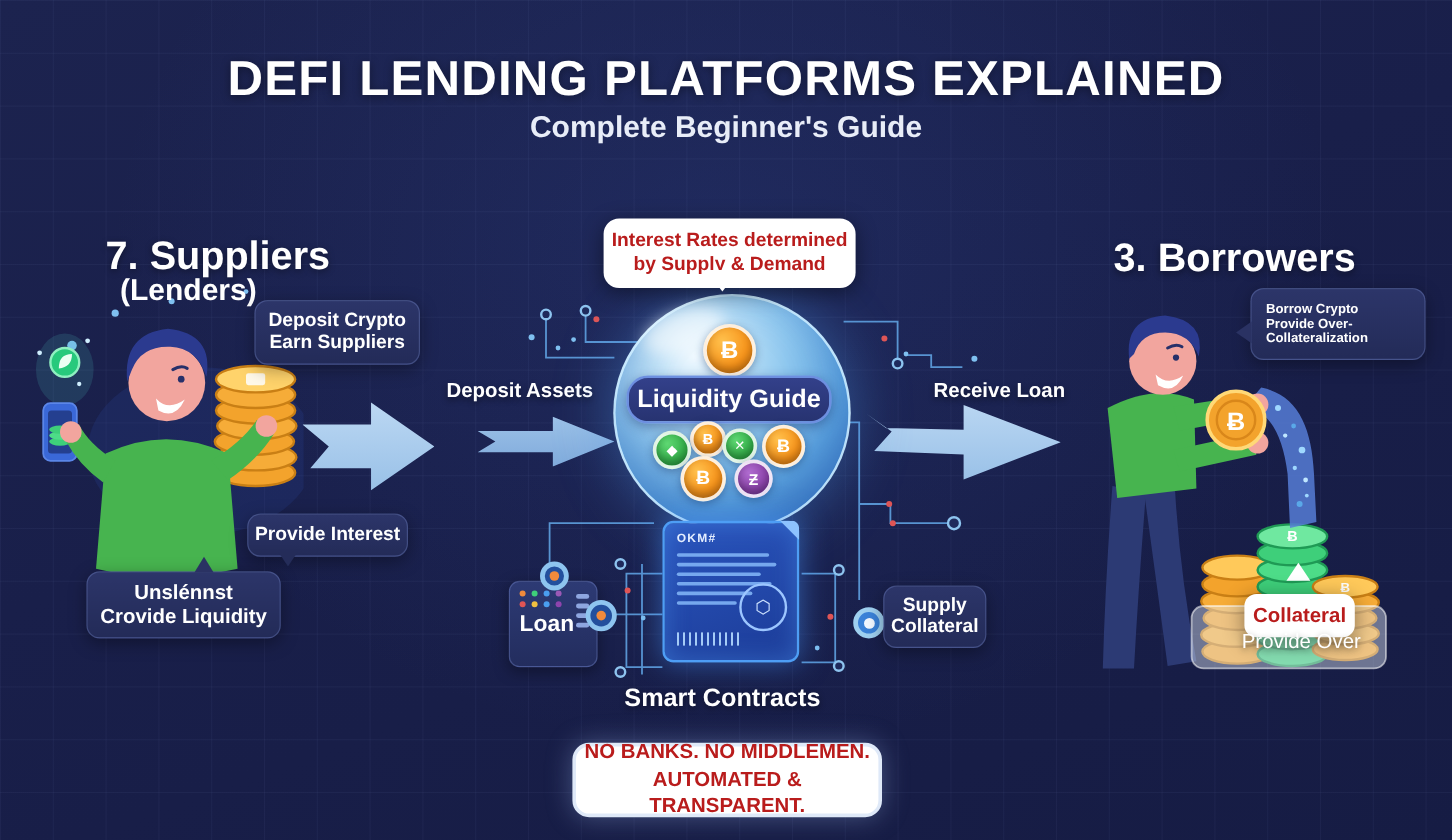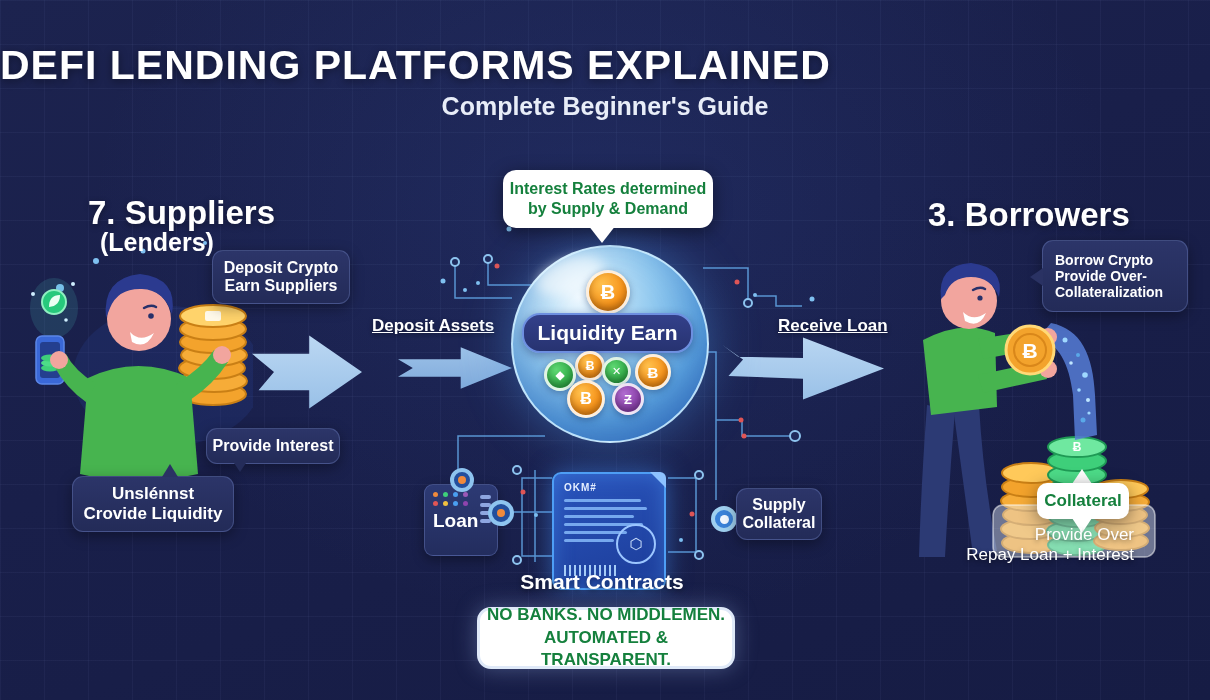--- a/index.html
+++ b/index.html
@@ -11,48 +11,48 @@
     color:#fff;}
   .canvas::before{content:"";position:absolute;inset:0;
     background-image:
       linear-gradient(rgba(150,170,230,0.055) 1px, transparent 1px),
       linear-gradient(90deg, rgba(150,170,230,0.055) 1px, transparent 1px);
     background-size:44px 44px;pointer-events:none;}
   .abs{position:absolute;}
   .preline{white-space:pre-line;}
 
   
-  .title{left:0;right:0;top:42px;font-size:41px;font-weight:800;letter-spacing:1px;
+  .title{left:0;right:0;top:42px;text-align:center;font-size:41px;font-weight:800;letter-spacing:1px;
     text-shadow:0 2px 8px rgba(0,0,0,0.4);}
   .subtitle{left:0;right:0;top:92px;text-align:center;font-size:25px;font-weight:600;color:#e8edf8;}
 
   
   .h-suppliers{left:88px;top:194px;font-size:33px;font-weight:800;text-shadow:0 2px 6px rgba(0,0,0,.4);}
   .h-lenders{left:100px;top:228px;font-size:25px;font-weight:700;}
   .h-borrowers{left:928px;top:196px;font-size:33px;font-weight:800;text-shadow:0 2px 6px rgba(0,0,0,.4);}
 
   
   .bubble-dark{background:linear-gradient(180deg,#2c3569,#232b58);border:1px solid rgba(140,160,230,0.28);
     border-radius:11px;color:#fff;font-weight:700;text-align:center;display:flex;align-items:center;justify-content:center;
     box-shadow:0 4px 14px rgba(0,0,0,0.35);}
   .tri{width:0;height:0;position:absolute;}
 
   
-  .bubble-light{background:#ffffff;border-radius:13px;color:#15803d;font-weight:800;text-align:center;
-    display:flex;align-items:center;justify-content:center;box-shadow:0 4px 18px rgba(0,0,0,0.45);}
+  .bubble-light{background:#ffffff;border-radius:13px;color:#b91c1c;font-weight:800;text-align:center;
+    display:flex;align-items:center;justify-content:center;box-shadow:0 4px 18px rgba(0,0,0,0.45);margin-top:12px;}
 
   
   .arrow{background:linear-gradient(180deg,#bcd8f3,#98c0e7);}
   .arrow-big-left{left:252px;top:334px;width:110px;height:76px;
     clip-path:polygon(0% 26%,52% 26%,52% 2%,100% 50%,52% 98%,52% 74%,6% 74%,20% 50%);}
   .arrow-small{left:398px;top:346px;width:114px;height:44px;background:linear-gradient(180deg,#9dc2e8,#7faadb);
     clip-path:polygon(0% 30%,55% 30%,55% 3%,100% 50%,55% 97%,55% 70%,0% 70%,13% 50%);}
   .arrow-receive{left:722px;top:330px;width:162px;height:74px;
     clip-path:polygon(0% 20%,10% 36%,50% 38%,50% 10%,100% 52%,50% 94%,50% 66%,4% 62%,13% 40%);}
-  .flow-label{font-size:17px;font-weight:800;text-shadow:0 2px 5px rgba(0,0,0,.45);text-decoration:underline;}
+  .flow-label{font-size:17px;font-weight:800;text-shadow:0 2px 5px rgba(0,0,0,.45);}
 
   
   .pool{left:511px;top:245px;width:194px;height:194px;border-radius:50%;
     background:radial-gradient(circle at 34% 26%,#eef8ff 0%,#c3e4f8 16%,#8fc8ef 40%,#5ca4e0 66%,#3f7fc9 86%,#346fba 100%);
     border:2px solid rgba(205,236,255,0.85);
     box-shadow:0 0 50px rgba(80,150,230,0.45), inset 0 -20px 44px rgba(25,75,160,0.35);}
   .pool::before{content:"";position:absolute;left:22px;top:12px;width:70px;height:34px;border-radius:50%;
     background:rgba(255,255,255,0.55);filter:blur(6px);transform:rotate(-18deg);}
   .pool-pill{left:9px;top:66px;width:167px;height:36px;border-radius:18px;
     background:linear-gradient(180deg,#33408a,#273371);border:2px solid #6d8fe0;
@@ -63,21 +63,21 @@
     box-shadow:inset 0 -4px 7px rgba(0,0,0,0.28), 0 2px 7px rgba(15,40,90,0.4);}
   .c-orange{background:radial-gradient(circle at 35% 30%,#ffc14d,#f7931a 60%,#df7c10);}
   .c-green{background:radial-gradient(circle at 35% 30%,#5fd873,#35b14b 60%,#259a3c);}
   .c-purple{background:radial-gradient(circle at 35% 30%,#b06cd0,#8e44ad 60%,#77339a);}
 
   
   .callout{left:503px;top:170px;width:210px;height:58px;font-size:16px;line-height:1.25;}
   .callout-tail{left:588px;top:225px;border-left:14px solid transparent;border-right:14px solid transparent;border-top:18px solid #ffffff;}
 
   
-  .contract{left:552px;top:472px;width:114px;height:118px;border-radius:9px;
+  .contract{left:552px;top:434px;width:114px;height:118px;border-radius:9px;
     background:linear-gradient(160deg,#2a55bd,#1c3c98);border:2px solid #4e9ef5;
     box-shadow:0 0 24px rgba(70,150,255,0.5), inset 0 0 20px rgba(90,170,255,0.35);padding:8px 10px;box-sizing:border-box;}
   .contract::after{content:"";position:absolute;right:-2px;top:-2px;width:0;height:0;
     border-left:16px solid transparent;border-top:16px solid #8dc2ff;border-radius:0 6px 0 0;}
   .doc-head{font-size:10px;font-weight:800;color:#e4eeff;letter-spacing:1px;margin-bottom:6px;}
   .doc-line{height:3px;border-radius:2px;background:#7fb3f5;margin:5px 0;opacity:.9;}
   .seal{position:absolute;right:8px;bottom:24px;width:36px;height:36px;border-radius:50%;
     border:2px solid #9cc6ff;display:flex;align-items:center;justify-content:center;color:#cfe4ff;font-size:15px;}
   .barcode{position:absolute;left:10px;bottom:12px;width:52px;height:11px;
     background:repeating-linear-gradient(90deg,#a5ccf7 0 2px,transparent 2px 5px);}
@@ -299,21 +299,21 @@
   <div class="abs bubble-dark" style="left:206px;top:428px;width:132px;height:34px;font-size:16px;text-align:center;">Provide Interest</div>
   <div class="abs tri" style="left:232px;top:460px;border-left:8px solid transparent;border-right:8px solid transparent;border-top:12px solid #242c59;"></div>
   <div class="abs bubble-dark preline" style="left:72px;top:476px;width:160px;height:54px;font-size:17px;">Unslénnst
 Crovide Liquidity</div>
   <div class="abs tri" style="left:162px;top:464px;border-left:8px solid transparent;border-right:8px solid transparent;border-bottom:13px solid #2a3263;"></div>
 
   <div class="abs pool">
     <div class="abs coin c-orange" style="left:73px;top:23px;width:38px;height:38px;font-size:20px;">
         <span>Ƀ</span>
       </div>
-    <div class="abs pool-pill">Liquidity Earn</div>
+    <div class="abs pool-pill">Liquidity Guide</div>
     <div class="abs coin c-orange" style="left:62px;top:104px;width:24px;height:24px;font-size:12px;">
         <span>Ƀ</span>
       </div>
     <div class="abs coin c-green" style="left:89px;top:110px;width:23px;height:23px;font-size:11px;">
         <span>✕</span>
       </div>
     <div class="abs coin c-orange" style="left:122px;top:107px;width:30px;height:30px;font-size:15px;">
         <span>Ƀ</span>
       </div>
     <div class="abs coin c-green" style="left:31px;top:112px;width:26px;height:26px;font-size:12px;">
@@ -371,29 +371,28 @@
   <div class="abs node node-ring" style="left:488px;top:500px;width:26px;height:26px;">
       <div class="node-core-orange"></div>
     </div>
 
   <div class="abs node node-ring" style="left:711px;top:506px;width:26px;height:26px;border-color:#9fd0f0;background:#3b82d8;">
       <div class="node-core-white"></div>
     </div>
   <div class="abs bubble-dark preline" style="left:736px;top:488px;width:84px;height:50px;font-size:16px;">Supply
 Collateral</div>
 
-  <div class="abs bubble-dark preline" style="left:1042px;top:240px;width:146px;height:72px;font-size:14px;text-align:left;padding-left:12px;justify-content:flex-start;box-sizing:border-box;">Borrow Crypto
+  <div class="abs bubble-dark preline" style="left:1042px;top:240px;width:146px;height:60px;font-size:11px;text-align:left;padding-left:12px;justify-content:flex-start;box-sizing:border-box;">Borrow Crypto
 Provide Over-
 Collateralization</div>
   <div class="abs tri" style="left:1030px;top:268px;border-top:9px solid transparent;border-bottom:9px solid transparent;border-right:13px solid #2a3263;"></div>
 
   <div class="abs tri collat-up"></div>
   <div class="abs bubble-light collat-tag">Collateral</div>
   <div class="abs tri collat-down"></div>
   <div class="abs repay">
     <div class="l1">Provide Over</div>
-    <div class="l2">Repay Loan + Interest</div>
   </div>
 
   <div class="abs bubble-light banner preline">NO BANKS. NO MIDDLEMEN.
 AUTOMATED &amp; TRANSPARENT.</div>
 
 </div>
 
 </body></html>

